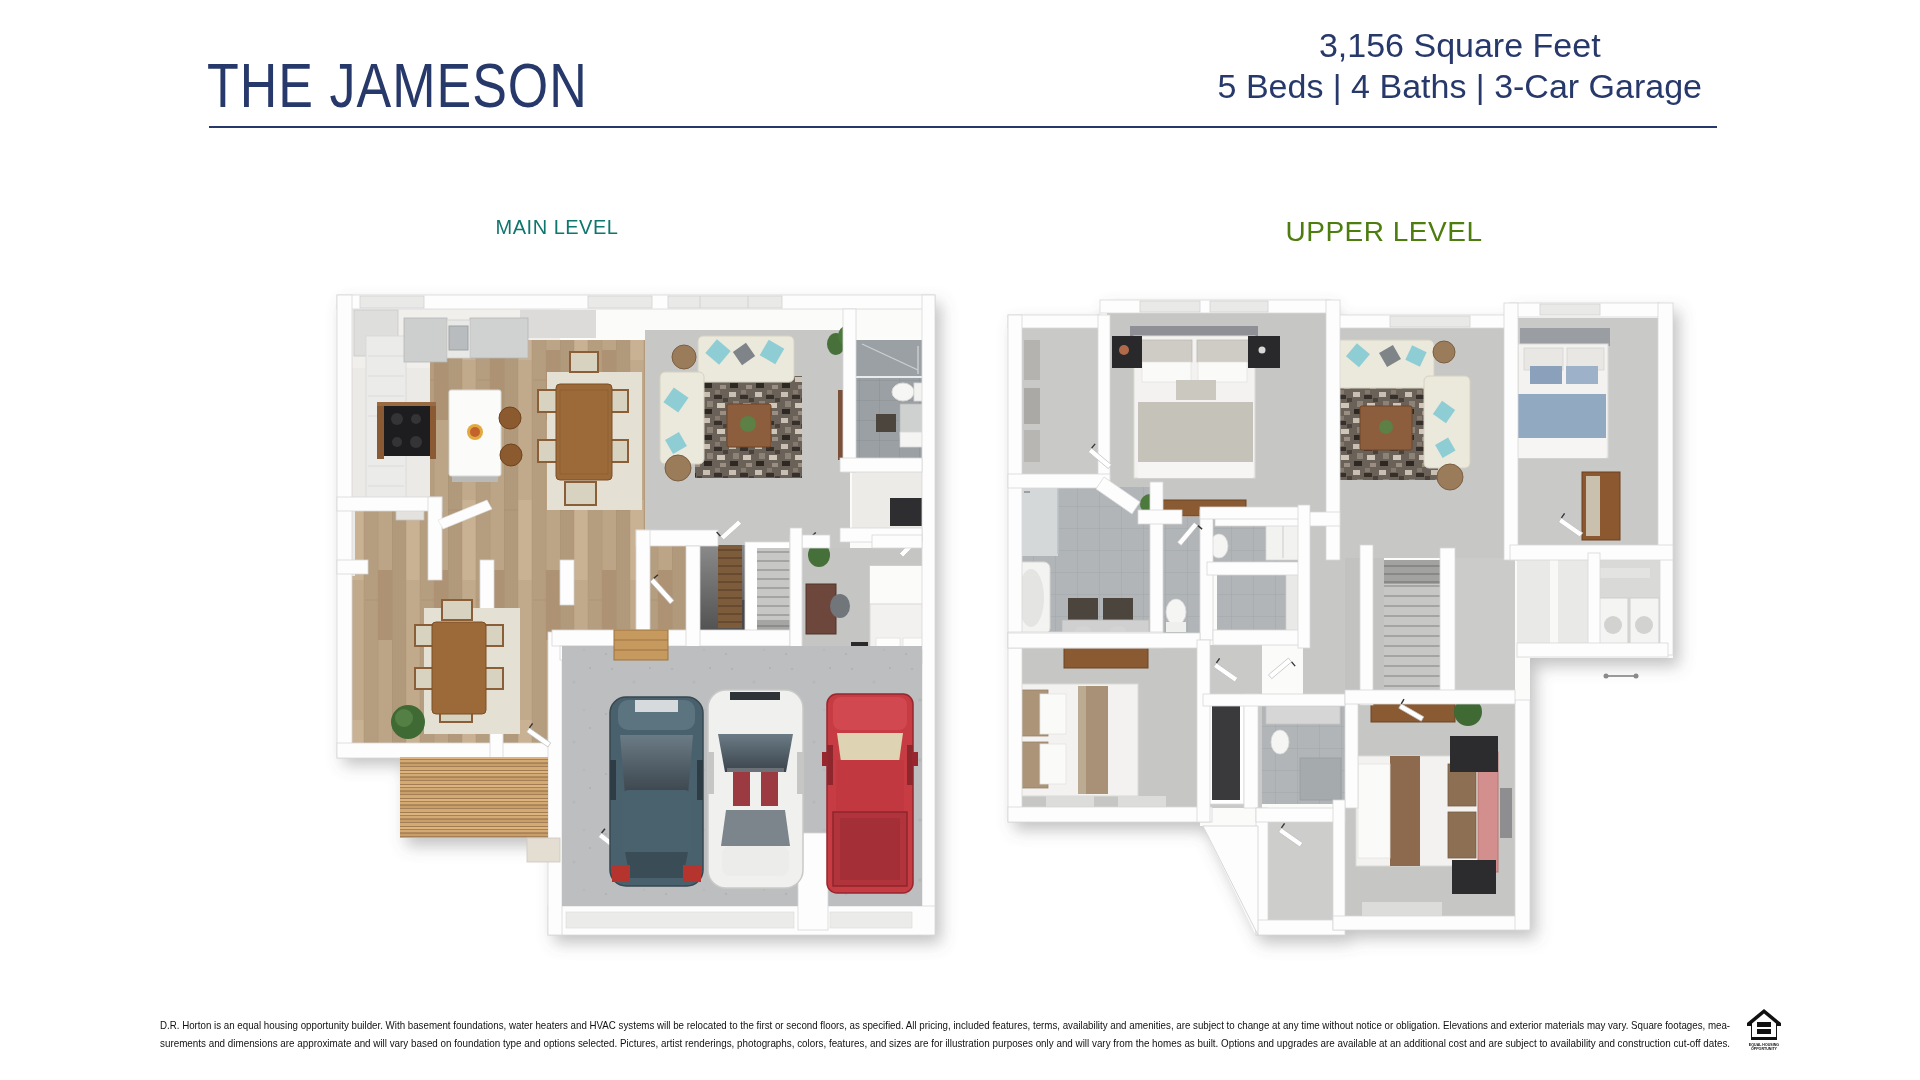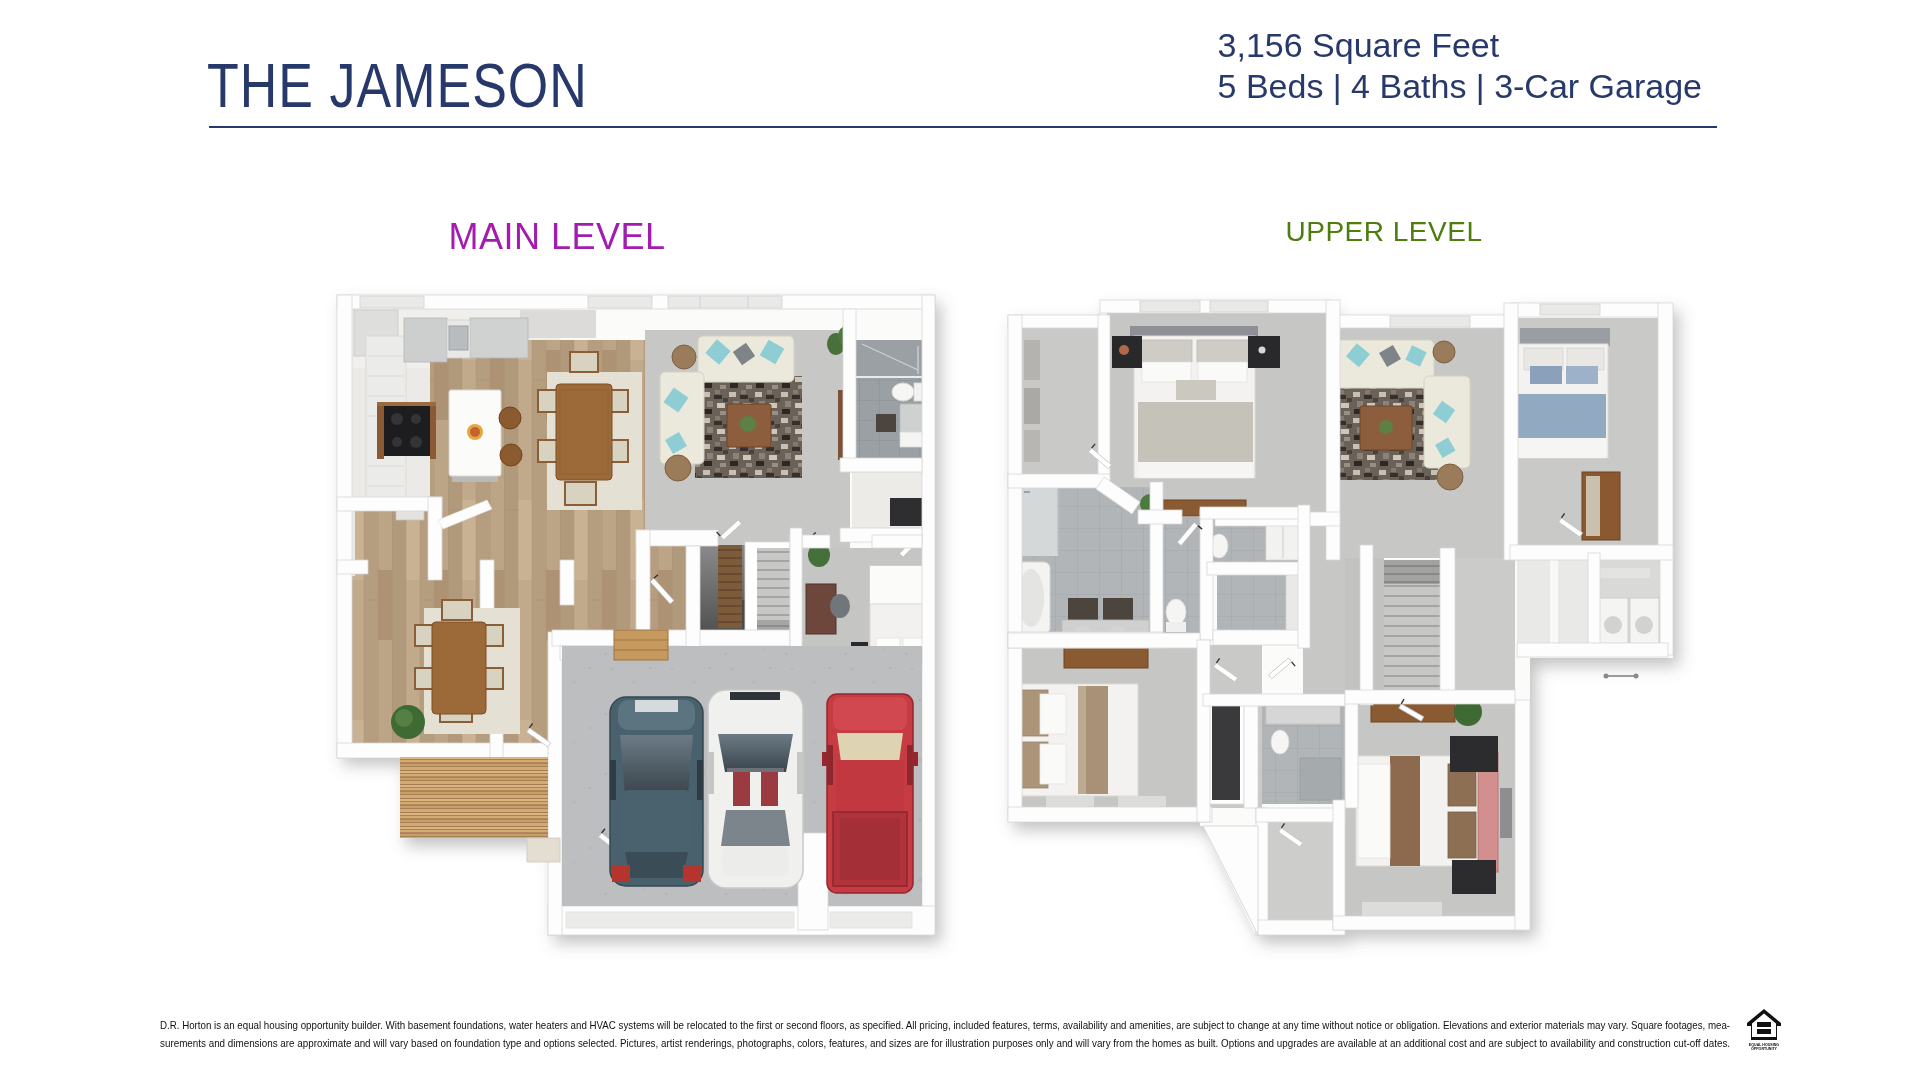--- a/index.html
+++ b/index.html
@@ -1,20 +1,20 @@
 <!DOCTYPE html>
 <html><head>
 <meta charset="utf-8">
 <style>
   html,body{margin:0;padding:0;background:#ffffff;}
   body{width:1920px;height:1080px;position:relative;overflow:hidden;font-family:"Liberation Sans",sans-serif;}
   #title{position:absolute;left:207px;top:48px;font-size:52px;letter-spacing:1px;color:#27386a;transform:scaleY(1.22);transform-origin:left top;}
-  #hdr{position:absolute;right:218px;top:25px;text-align:left;font-size:34px;line-height:41px;color:#27386a;}
+  #hdr{position:absolute;right:218px;top:25px;text-align:center;font-size:34px;line-height:41px;color:#27386a;}
   #rule{position:absolute;left:209px;top:126px;width:1508px;height:2px;background:#27386a;}
-  #mainlbl{position:absolute;left:557px;top:216px;transform:translateX(-50%);white-space:nowrap;font-size:36px;letter-spacing:0.5px;color:#a21caf;}
+  #mainlbl{position:absolute;left:557px;top:216px;transform:translateX(-50%);white-space:nowrap;font-size:20px;letter-spacing:0.5px;color:#0f766e;}
   #upperlbl{position:absolute;left:1384px;top:216px;transform:translateX(-50%);white-space:nowrap;font-size:28px;letter-spacing:0.5px;color:#4d7c0f;}
   .disc{position:absolute;left:160px;white-space:nowrap;font-size:11.5px;color:#111;transform-origin:left top;}
 </style>
 </head>
 <body>
 
 <div id="title">THE JAMESON</div>
 
 <div id="hdr">3,156 Square Feet<br>5 Beds | 4 Baths | 3-Car Garage</div>
 

